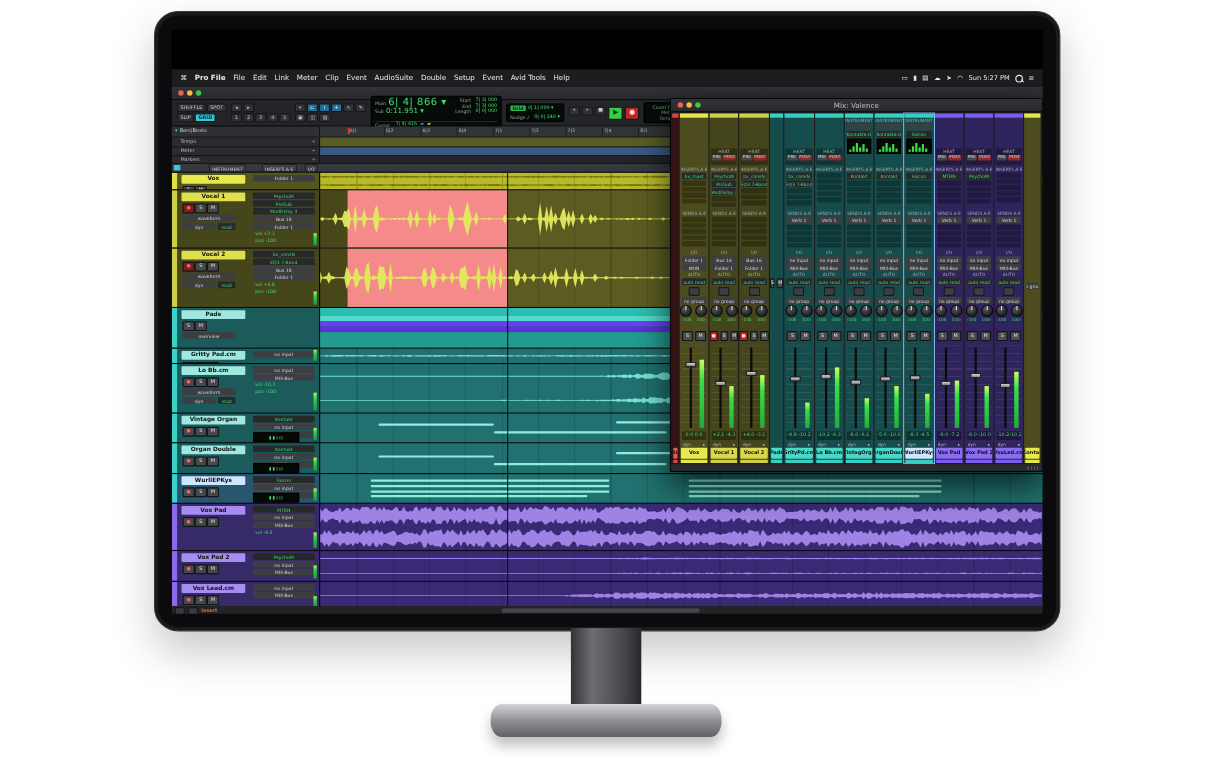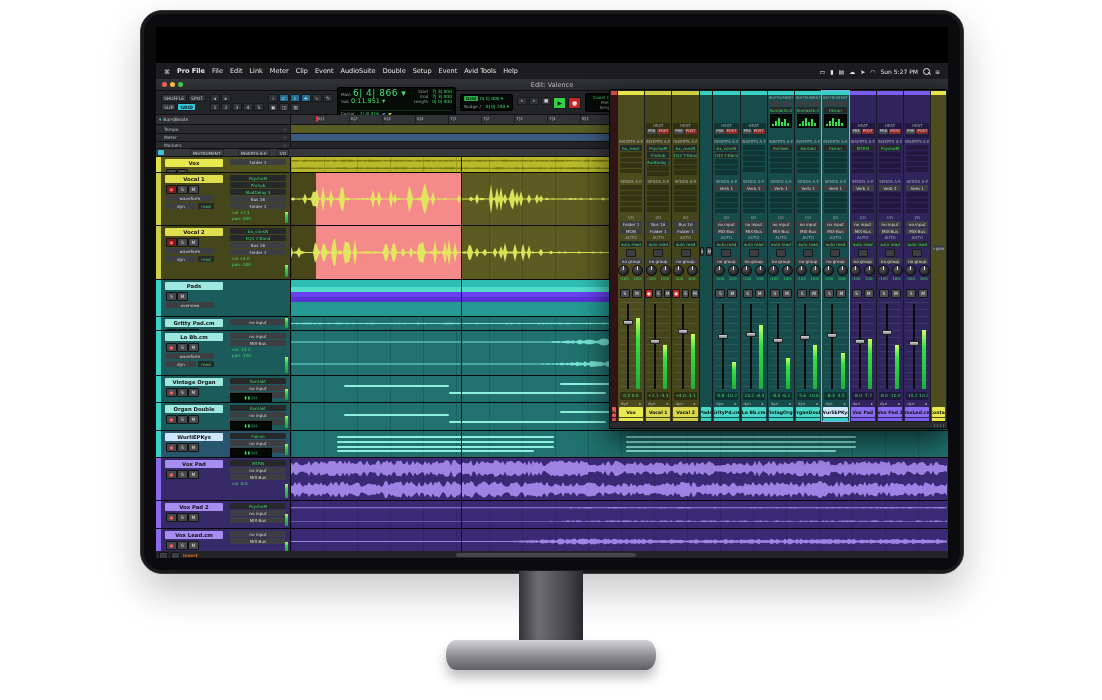--- a/index.html
+++ b/index.html
@@ -153,21 +153,20 @@
           </span>
         </div>
 
       <div class="win">
         <div class="tb">
           <div class="lights">
             <span class="light l-r"></span>
             <span class="light l-y"></span>
             <span class="light l-g"></span>
           </div>
-          <span class="title">Edit: Valence</span>
         </div>
         <div class="toolbar" id="toolbar">
             <div class="cl">
               <div class="btnrow">
                 <div class="tbtn">SHUFFLE</div>
                 <div class="tbtn">SPOT</div>
               </div>
               <div class="btnrow">
                 <div class="tbtn">SLIP</div>
                 <div class="tbtn on">GRID</div>
@@ -630,20 +629,28 @@
           </div>
         <div class="bottombar" id="bottombar">
             <span class="bbsq"></span>
             <span class="bbsq"></span>
             <span class="bborange">insert</span>
             <span class="bbthumb"></span>
           </div>
       </div>
 
       <div class="mixer">
+        <div class="tb">
+          <div class="lights">
+            <span class="light l-r"></span>
+            <span class="light l-y"></span>
+            <span class="light l-g"></span>
+          </div>
+          <span class="title">Mix: Valence</span>
+        </div>
         <div class="strips" id="strips">
             <div class="strip" style="width: 6px; background: rgb(53, 18, 20);">
               <div class="colorbar" style="background: rgb(216, 69, 69);"></div>
               <div class="fill"></div>
               <div class="nameplate" style="background: rgb(224, 88, 88);">Bu</div>
               <div class="colorstrip" style="background: rgb(216, 69, 69);"></div>
             </div>
             <div class="strip" style="width: 27px; background: rgb(76, 76, 30);">
               <div class="colorbar" style="background: rgb(230, 230, 74);"></div>
               <div class="sec slotA"></div>

